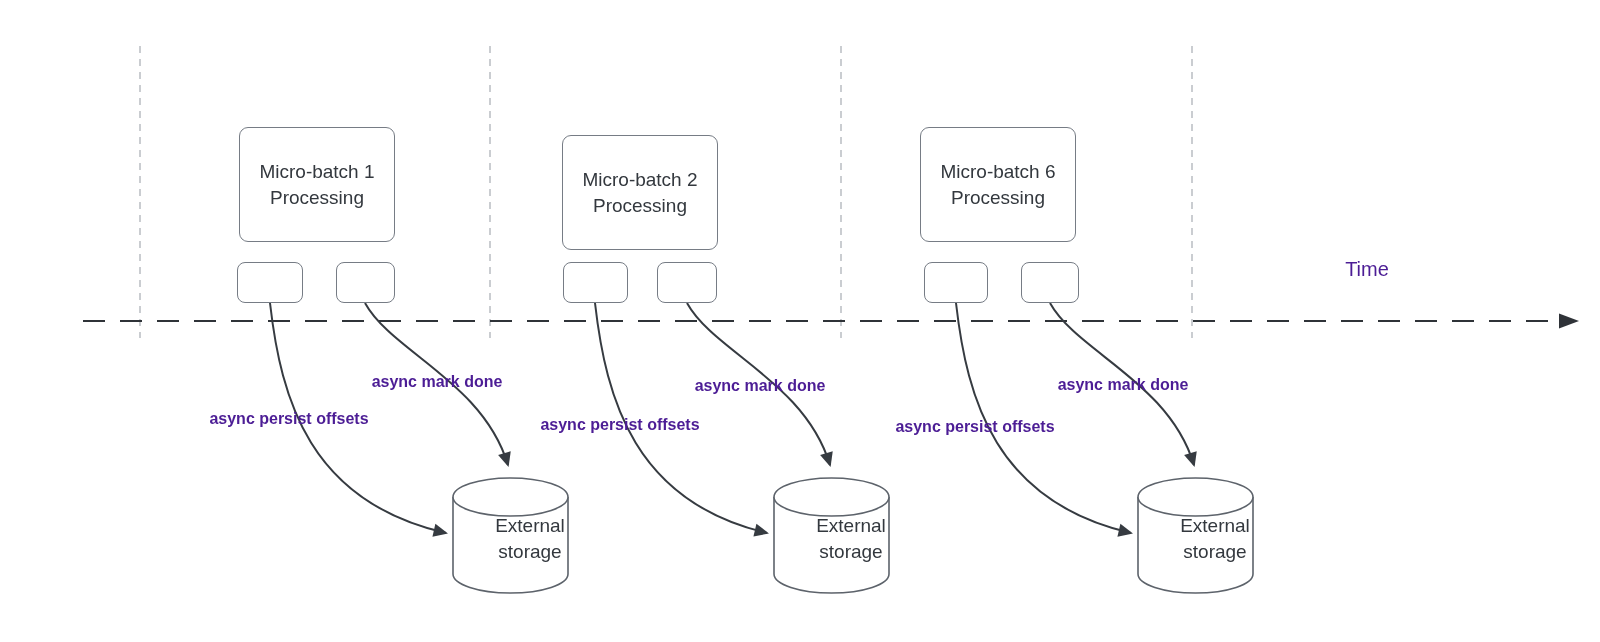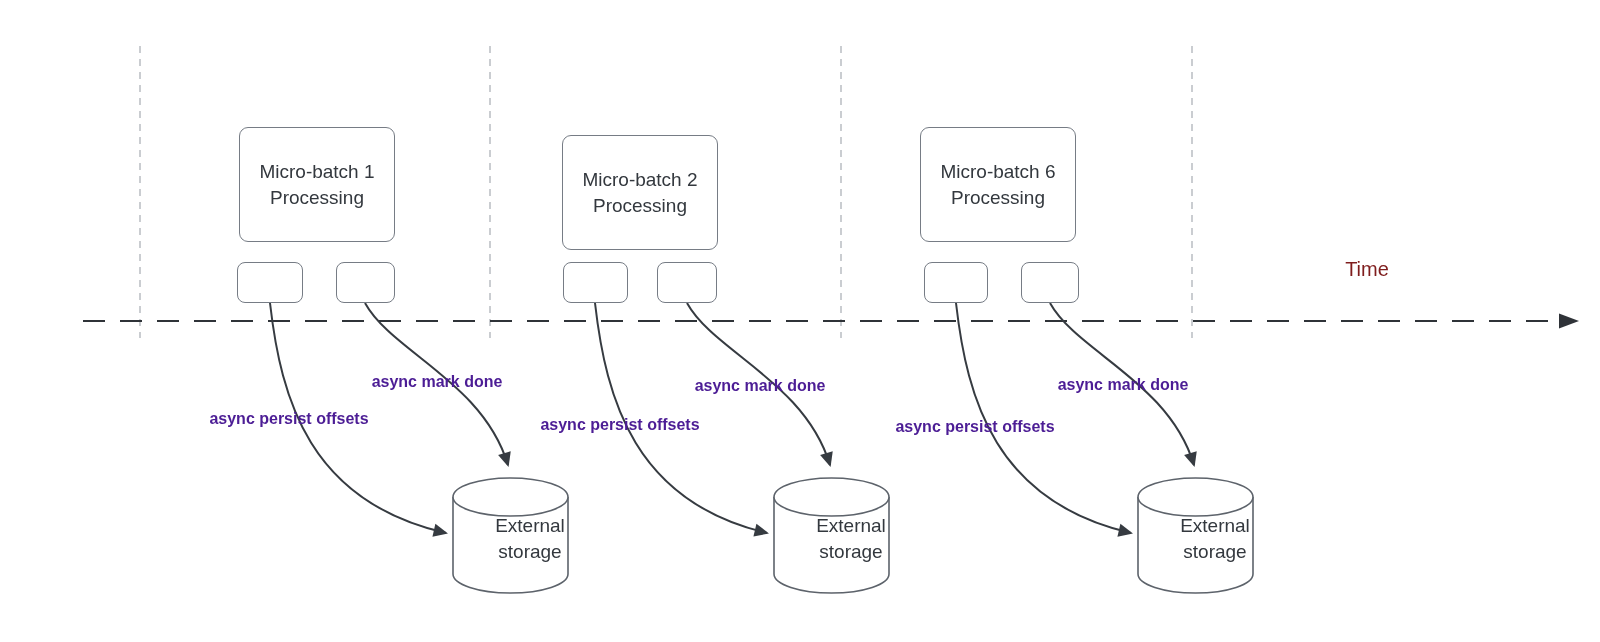--- a/index.html
+++ b/index.html
@@ -22,21 +22,21 @@
   .cyl-label{
     position:absolute;left:0;right:0;top:36px;text-align:center;
     font-size:19px;line-height:26px;color:#33383e;white-space:pre-line;padding-left:39px;
   }
   .flow-label{
     position:absolute;transform:translateX(-50%);white-space:nowrap;
     font-size:16px;font-weight:bold;color:#4c1d95;
   }
   .time-label{
     position:absolute;transform:translateX(-50%);white-space:nowrap;
-    font-size:20px;color:#7f1d1d;
+    font-size:20px;color:#4c1d95;
   }
   svg{display:block;}
 </style>
 </head>
 <body>
 
 <div id="canvas">
 
   <svg class="abs" style="left:0;top:0;" width="1600" height="642" viewBox="0 0 1600 642">
     <defs>

